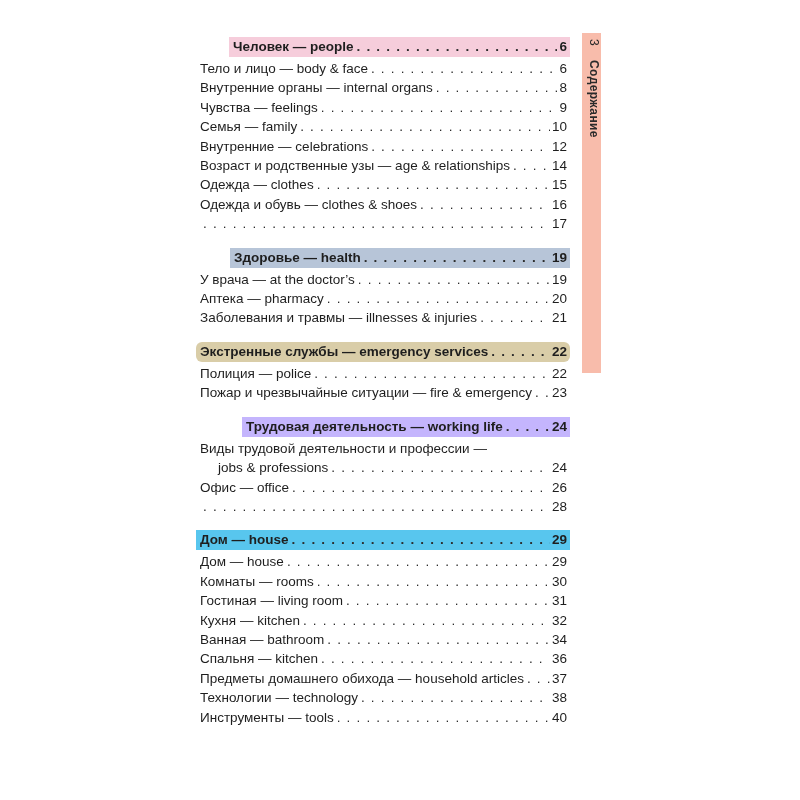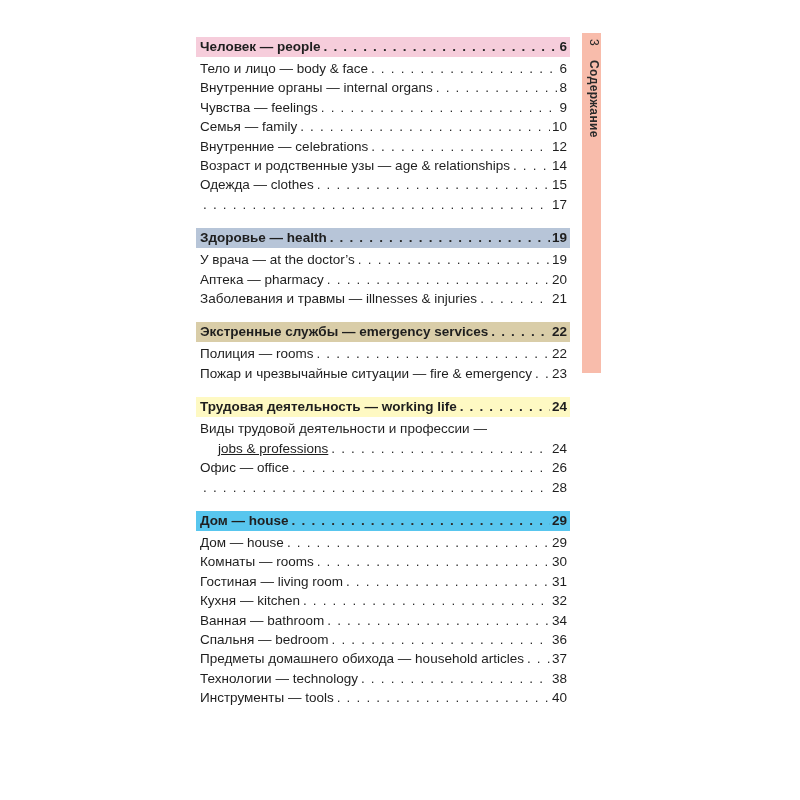--- a/index.html
+++ b/index.html
@@ -37,21 +37,21 @@
     overflow: hidden;
     white-space: nowrap;
     margin: 0 2px 0 3px;
     color: #2b2b2b;
   }
   .dots::after {
     content: ". . . . . . . . . . . . . . . . . . . . . . . . . . . . . . . . . . . . . . . . . . . . . . . . . . . . . . . . . . . . . . . . . . . . . . . .";
     letter-spacing: 1.2px;
   }
   .pagenum { flex: 0 0 auto; text-align: right; }
-  .row.item-cont .label { padding-left: 18px; text-decoration: underline; }
+  .row.item-cont .label { padding-left: 18px; }
   .side-tab {
     position: absolute;
     left: 582px; top: 33px;
     width: 19px; height: 340px;
     writing-mode: vertical-rl;
     text-align: left;
     padding-top: 0;
     box-sizing: border-box;
     color: #2a2a2a;
     font-size: 12px;
@@ -66,21 +66,21 @@
     font-weight: bold;
     letter-spacing: 0.4px;
   }
 </style>
 </head>
 <body style="background-color: rgb(255, 255, 255); color: rgb(30, 30, 30);">
 
 <div class="page-root">
   <main class="toc" id="toc-root">
       <section class="toc-section">
-        <div class="row header" style="background-color: rgb(246, 205, 219);">
+        <div class="row header" style="background-color: rgb(246, 205, 219); margin-left: 33px;">
           <span class="label">Человек — people</span>
           <span class="dots"></span>
           <span class="pagenum">6</span>
         </div>
         <div class="row item">
           <span class="label">Тело и лицо — body &amp; face</span>
           <span class="dots"></span>
           <span class="pagenum">6</span>
         </div>
         <div class="row item">
@@ -107,26 +107,31 @@
           <span class="label">Возраст и родственные узы — age &amp; relationships</span>
           <span class="dots"></span>
           <span class="pagenum">14</span>
         </div>
         <div class="row item">
           <span class="label">Одежда — clothes</span>
           <span class="dots"></span>
           <span class="pagenum">15</span>
         </div>
         <div class="row item">
+          <span class="label">Одежда и обувь — clothes &amp; shoes</span>
+          <span class="dots"></span>
+          <span class="pagenum">16</span>
+        </div>
+        <div class="row item">
           <span class="dots"></span>
           <span class="pagenum">17</span>
         </div>
       </section>
       <section class="toc-section">
-        <div class="row header" style="background-color: rgb(183, 197, 216);">
+        <div class="row header" style="background-color: rgb(183, 197, 216); margin-left: 34px;">
           <span class="label">Здоровье — health</span>
           <span class="dots"></span>
           <span class="pagenum">19</span>
         </div>
         <div class="row item">
           <span class="label">У врача — at the doctor’s</span>
           <span class="dots"></span>
           <span class="pagenum">19</span>
         </div>
         <div class="row item">
@@ -134,38 +139,38 @@
           <span class="dots"></span>
           <span class="pagenum">20</span>
         </div>
         <div class="row item">
           <span class="label">Заболевания и травмы — illnesses &amp; injuries</span>
           <span class="dots"></span>
           <span class="pagenum">21</span>
         </div>
       </section>
       <section class="toc-section">
-        <div class="row header" style="background-color: rgb(217, 205, 168);">
+        <div class="row header" style="background-color: rgb(217, 205, 168); border-radius: 6px;">
           <span class="label">Экстренные службы — emergency services</span>
           <span class="dots"></span>
           <span class="pagenum">22</span>
         </div>
         <div class="row item">
-          <span class="label">Полиция — rooms</span>
+          <span class="label">Полиция — police</span>
           <span class="dots"></span>
           <span class="pagenum">22</span>
         </div>
         <div class="row item">
           <span class="label">Пожар и чрезвычайные ситуации — fire &amp; emergency</span>
           <span class="dots"></span>
           <span class="pagenum">23</span>
         </div>
       </section>
       <section class="toc-section">
-        <div class="row header" style="background-color: #fef9c3;">
+        <div class="row header" style="background-color: #c4b5fd; margin-left: 46px;">
           <span class="label">Трудовая деятельность — working life</span>
           <span class="dots"></span>
           <span class="pagenum">24</span>
         </div>
         <div class="row item">
           <span class="label">Виды трудовой деятельности и профессии —</span>
         </div>
         <div class="row item item-cont">
           <span class="label">jobs &amp; professions</span>
           <span class="dots"></span>
@@ -206,21 +211,21 @@
           <span class="label">Кухня — kitchen</span>
           <span class="dots"></span>
           <span class="pagenum">32</span>
         </div>
         <div class="row item">
           <span class="label">Ванная — bathroom</span>
           <span class="dots"></span>
           <span class="pagenum">34</span>
         </div>
         <div class="row item">
-          <span class="label">Спальня — bedroom</span>
+          <span class="label">Спальня — kitchen</span>
           <span class="dots"></span>
           <span class="pagenum">36</span>
         </div>
         <div class="row item">
           <span class="label">Предметы домашнего обихода — household articles</span>
           <span class="dots"></span>
           <span class="pagenum">37</span>
         </div>
         <div class="row item">
           <span class="label">Технологии — technology</span>

